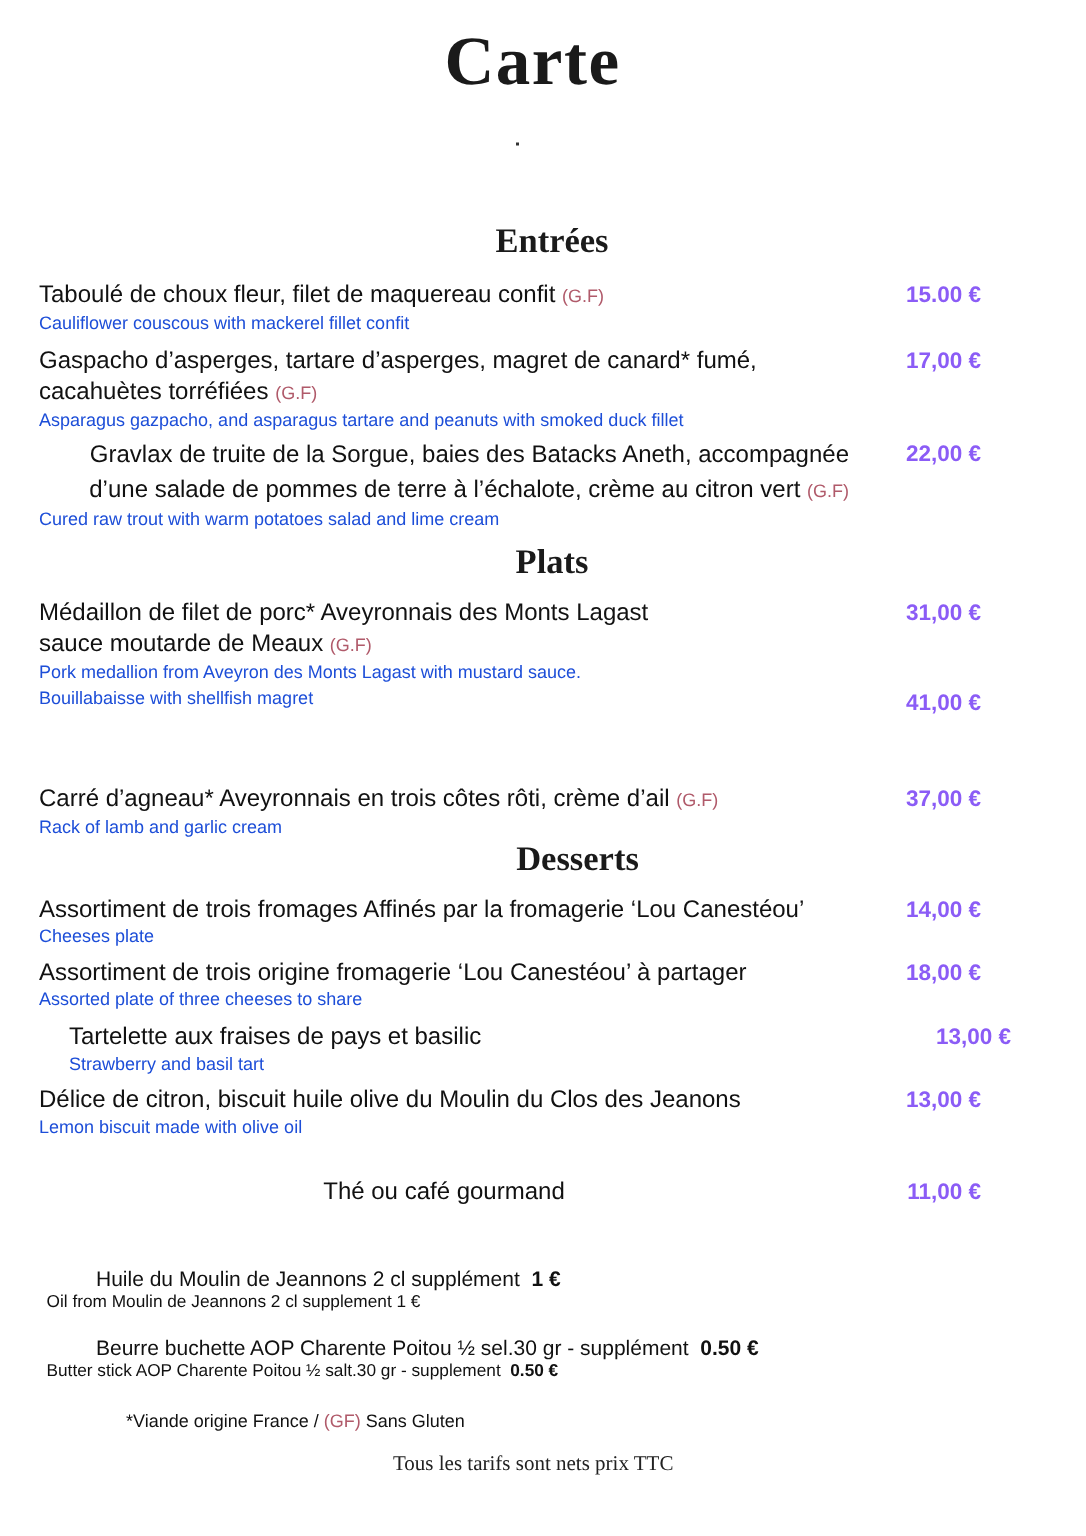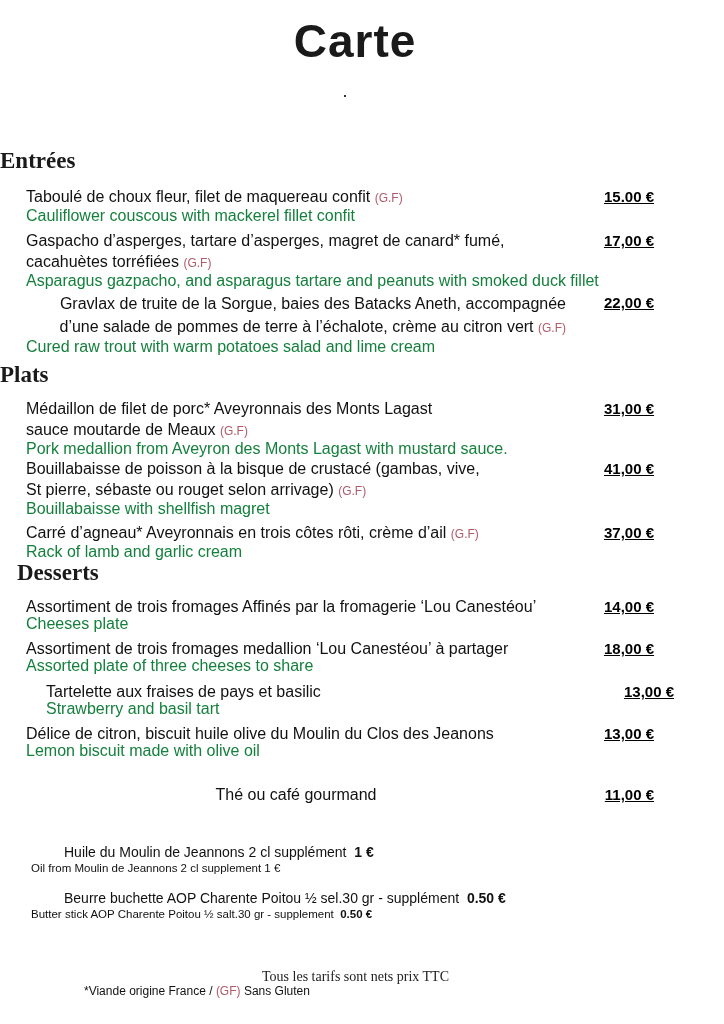--- a/index.html
+++ b/index.html
@@ -14,94 +14,93 @@
       overflow: hidden;
       color: #111111;
       font-family: "Liberation Sans", sans-serif;
     }
     .page-title {
       position: absolute;
       left: 0;
       top: 14px;
       width: 710px;
       text-align: center;
-      font-family: Liberation Sans, sans-serif;
+      font-family: Liberation Serif, serif;
       font-weight: bold;
       font-size: 46px;
       letter-spacing: 1px;
       color: #1a1a1a;
     }
     .speck {
       position: absolute;
       left: 344px;
       top: 95px;
       width: 2px;
       height: 2px;
       background: #333;
     }
     .section-title {
       position: absolute;
       left: 0;
       width: 712px;
-      text-align: left;
+      text-align: center;
       font-family: "Liberation Serif", serif;
       font-weight: bold;
       font-size: 23px;
       color: #1a1a1a;
+      padding-left: 12px;
     }
     .item {
       position: absolute;
       left: 26px;
       width: 640px;
     }
     .item .fr {
       font-size: 16px;
       line-height: 21px;
       width: 540px;
       color: #111;
     }
     .item .en {
-      font-size: 16px;
+      font-size: 12px;
       line-height: 14px;
-      color: #15803d;
+      color: #1d4ed8;
     }
     .gf {
       color: #b05a6a;
       font-size: 12px;
     }
     .price {
       position: absolute;
       right: 12px;
       top: 0;
       font-weight: bold;
       font-size: 15px;
       line-height: 21px;
-      color: #000000;
-      text-decoration: underline;
+      color: #8b5cf6;
     }
     .supp {
       position: absolute;
       left: 31px;
     }
     .supp .fr {
       font-size: 14px;
       line-height: 18px;
       margin-left: 33px;
     }
     .supp .en {
       font-size: 11.5px;
       line-height: 14px;
     }
     .supp b { font-weight: bold; }
     .note {
       position: absolute;
       left: 84px;
       top: 940px;
       font-size: 12px;
-      margin-top: 44px;
     }
     .note .gf { font-size: 12px; }
     .footer {
       position: absolute;
       left: 262px;
       top: 969px;
       font-family: "Liberation Serif", serif;
       font-size: 14px;
       color: #222;
     }
@@ -134,41 +133,40 @@
 
 <div class="section-title" style="top:362px;">Plats</div>
 
 <div class="item" style="top:398px;">
   <div class="fr" style="width:430px;"><span>Médaillon de filet de porc* Aveyronnais des Monts Lagast sauce moutarde de Meaux</span> <span class="gf">(G.F)</span></div>
   <div class="en">Pork medallion from Aveyron des Monts Lagast with mustard sauce.</div>
   <div class="price">31,00 €</div>
 </div>
 
 <div class="item" style="top:458px;">
-  <div class="fr" style="width:470px;"><span>Bouillabaisse de poisson à la bisque de crustacé (gambas, vive, St pierre, sébaste ou rouget selon arrivage)</span> <span class="gf">(G.F)</span></div>
   <div class="en">Bouillabaisse with shellfish magret</div>
   <div class="price">41,00 €</div>
 </div>
 
 <div class="item" style="top:522px;">
   <div class="fr"><span>Carré d’agneau* Aveyronnais en trois côtes rôti, crème d’ail</span> <span class="gf">(G.F)</span></div>
   <div class="en">Rack of lamb and garlic cream</div>
   <div class="price">37,00 €</div>
 </div>
 
 <div class="section-title" style="top:560px;margin-left:17px;">Desserts</div>
 
 <div class="item" style="top:596px;">
   <div class="fr"><span>Assortiment de trois fromages Affinés par la fromagerie ‘Lou Canestéou’</span></div>
   <div class="en">Cheeses plate</div>
   <div class="price">14,00 €</div>
 </div>
 
 <div class="item" style="top:638px;">
-  <div class="fr"><span>Assortiment de trois fromages medallion ‘Lou Canestéou’ à partager</span></div>
+  <div class="fr"><span>Assortiment de trois origine fromagerie ‘Lou Canestéou’ à partager</span></div>
   <div class="en">Assorted plate of three cheeses to share</div>
   <div class="price">18,00 €</div>
 </div>
 
 <div class="item" style="top:681px;margin-left:20px;">
   <div class="fr"><span>Tartelette aux fraises de pays et basilic</span></div>
   <div class="en">Strawberry and basil tart</div>
   <div class="price">13,00 €</div>
 </div>
 

